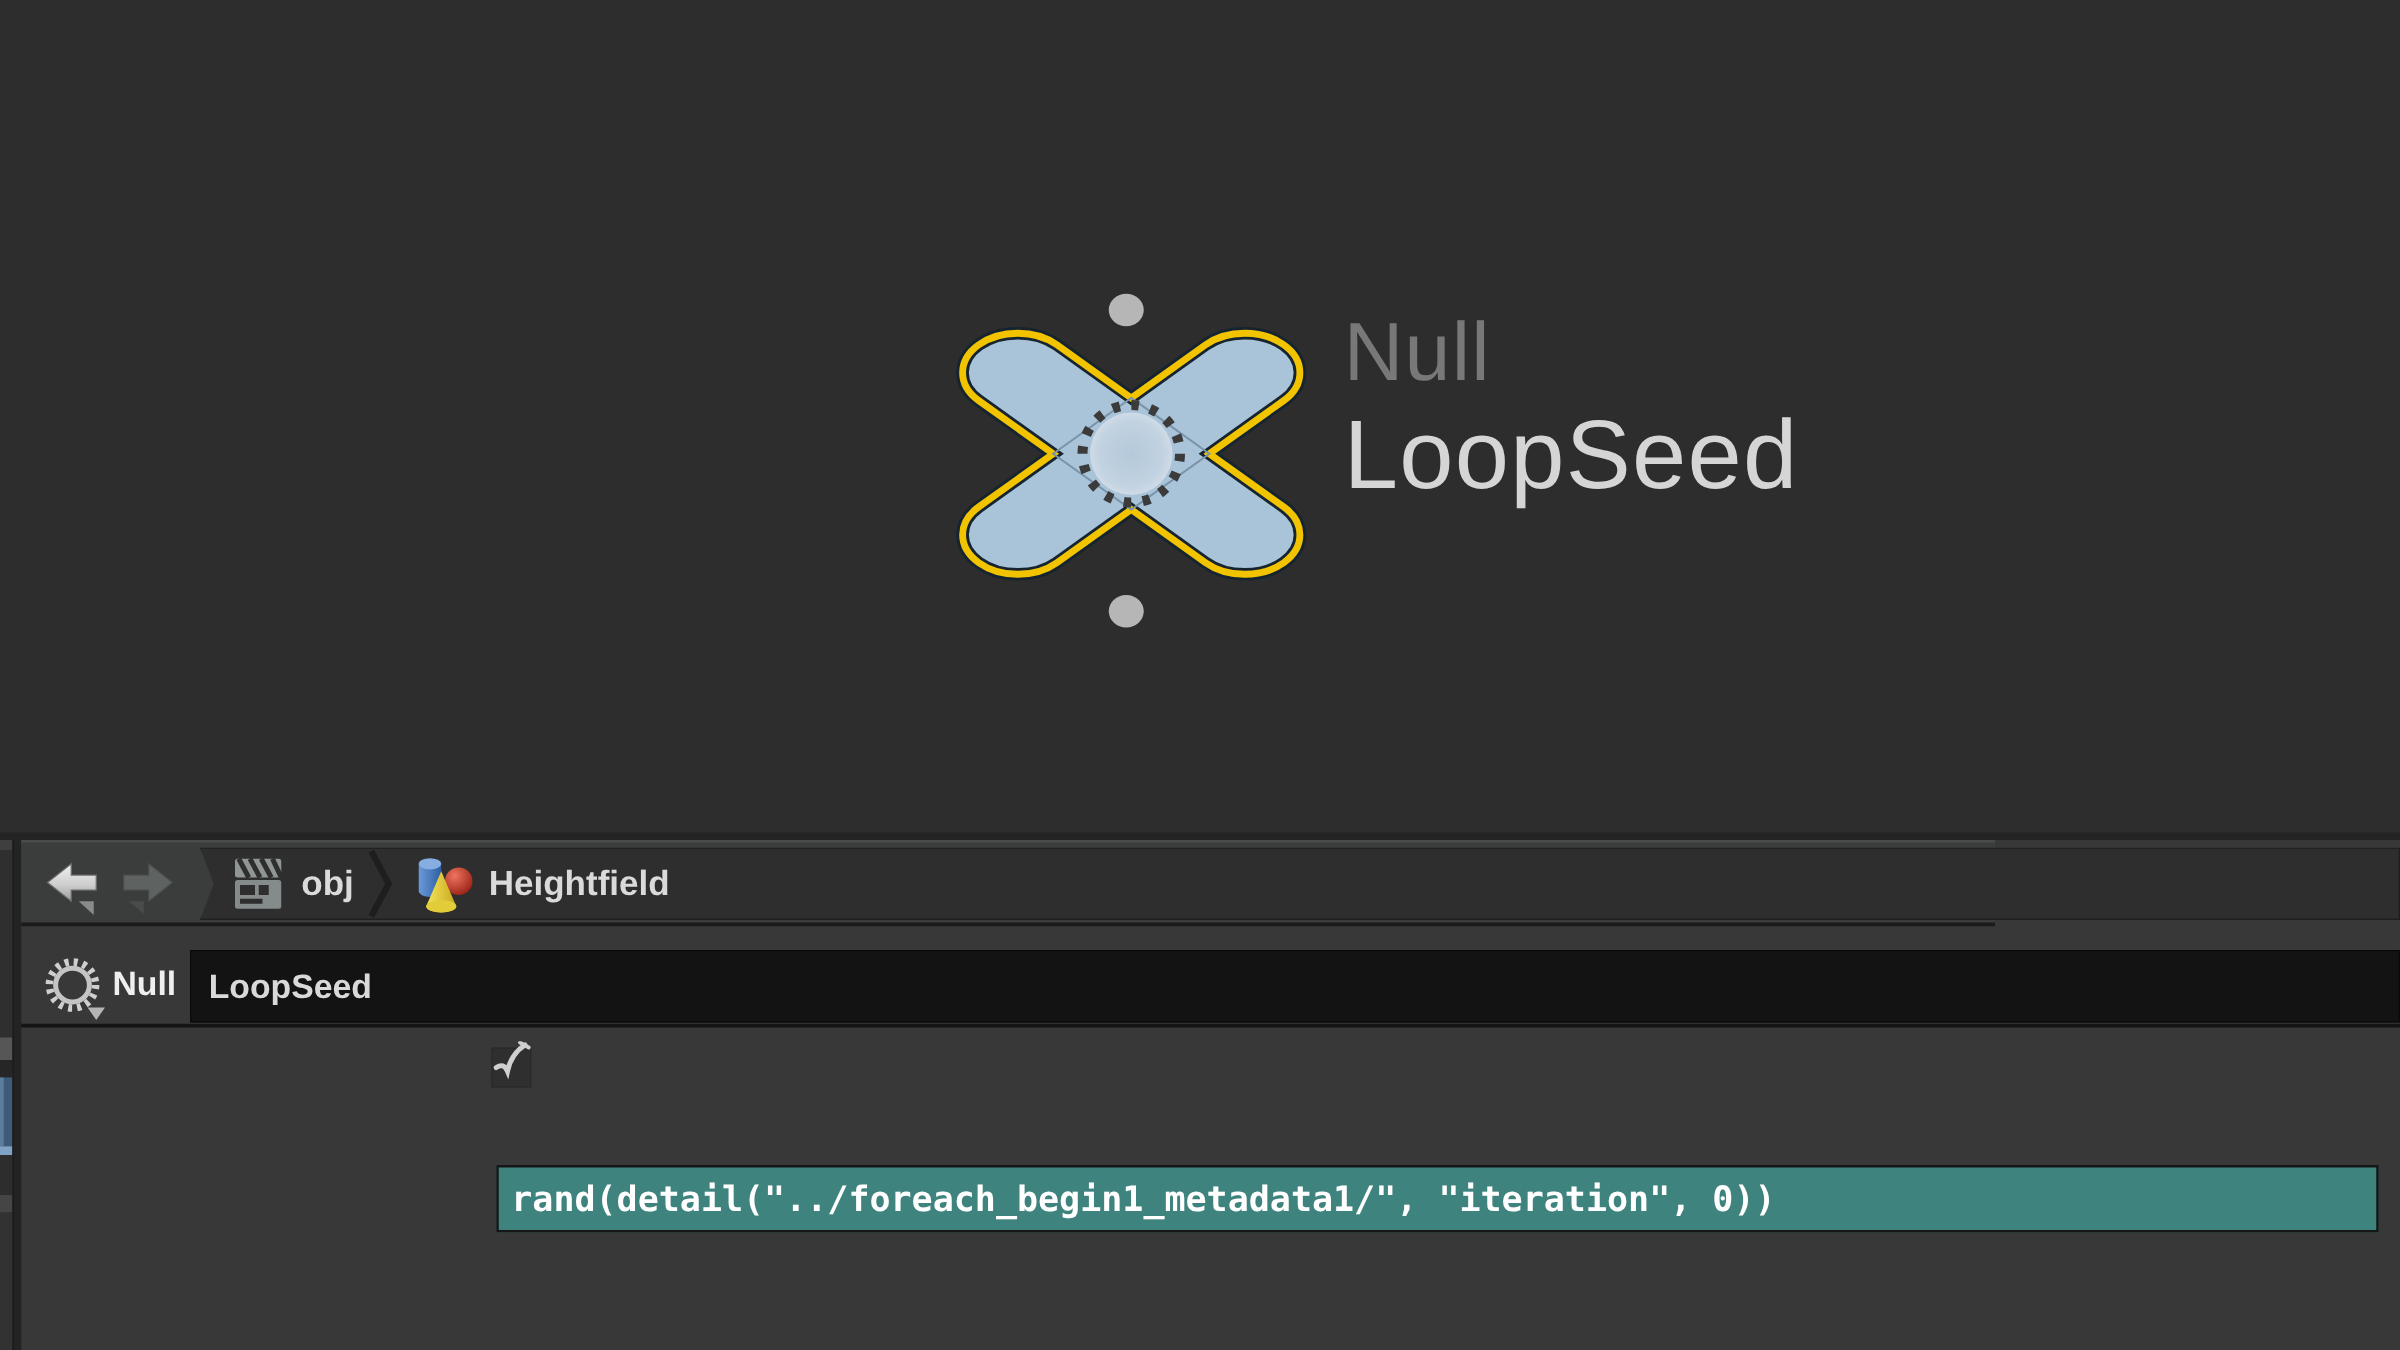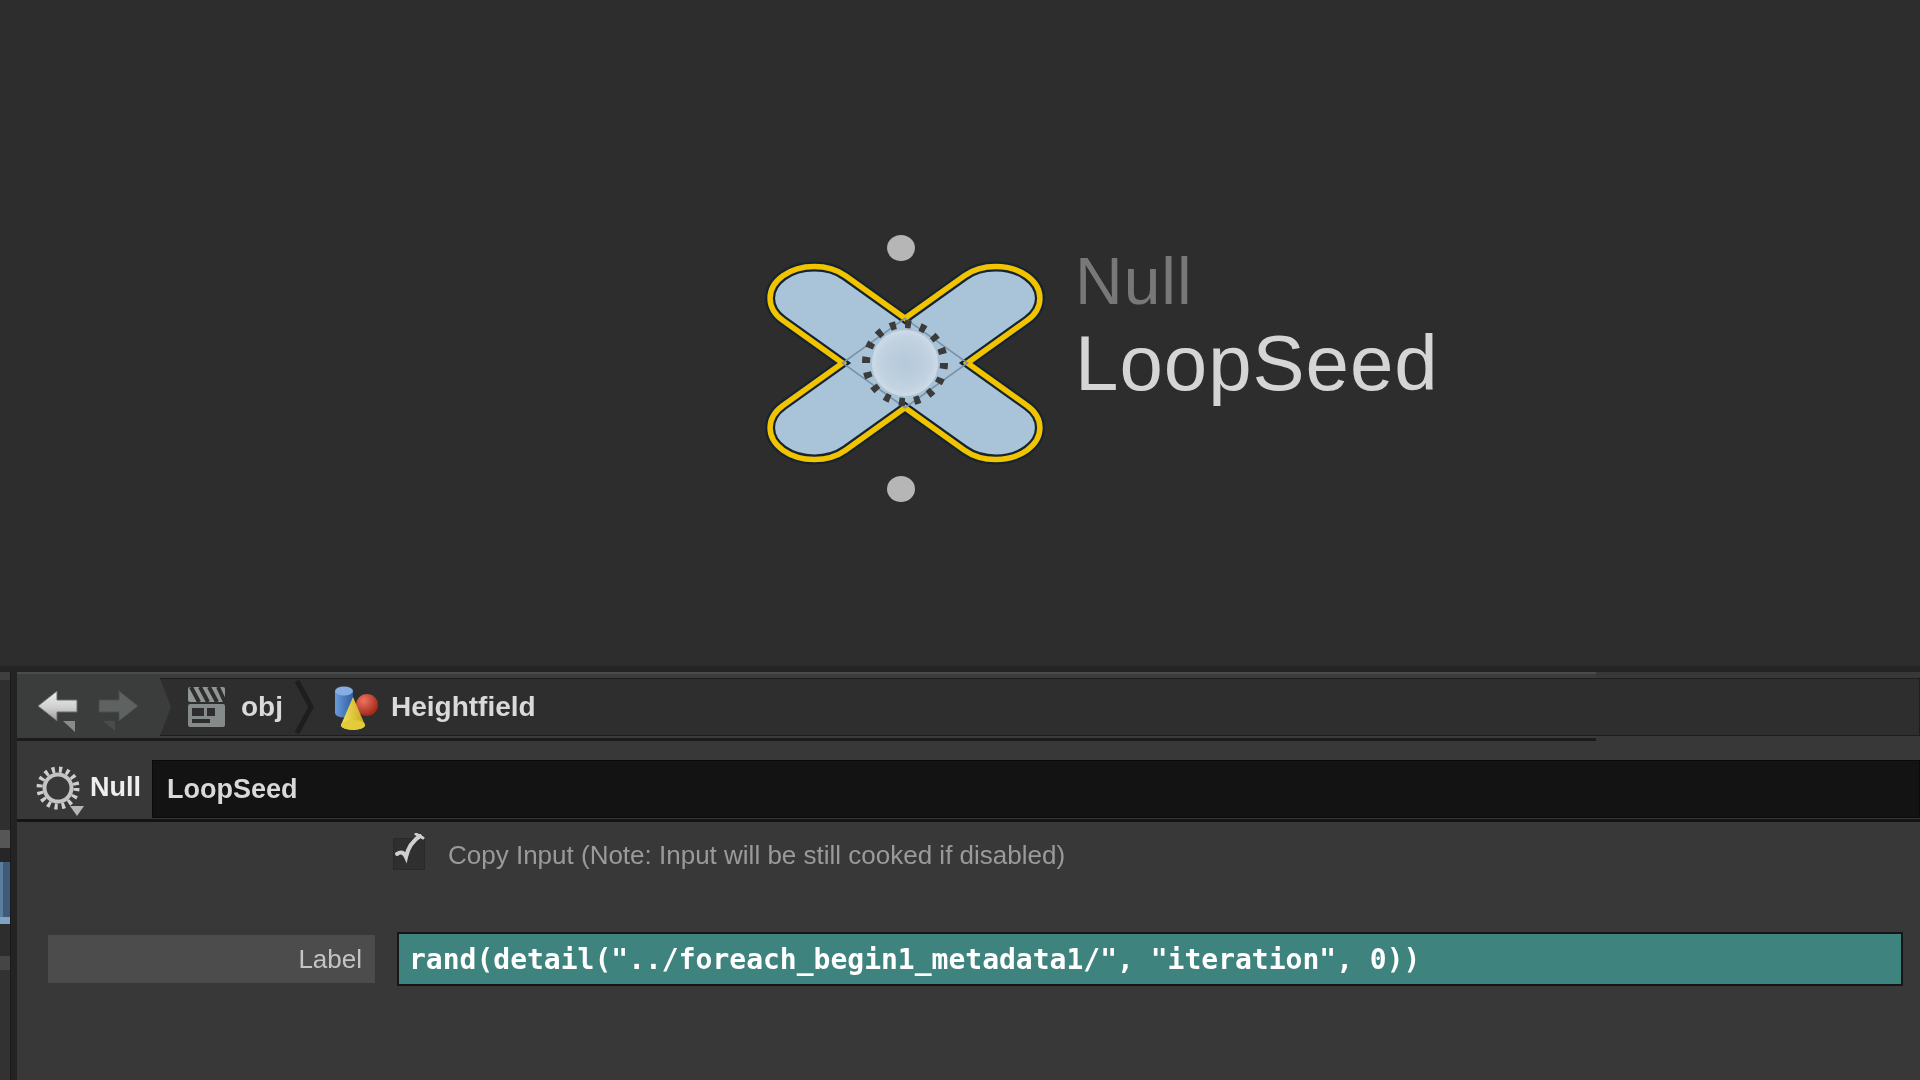--- a/index.html
+++ b/index.html
@@ -214,21 +214,19 @@
     </div>
     <div id="headersep"></div>
 
     <div class="checkrow" style="top:166px;">
       <button class="checkbox cb-on">
         <svg width="34" height="36" viewBox="0 0 34 36" style="margin:-6px 0 0 -2px">
           <path d="M5 21 Q 11 17 14 24 Q 17 10 28 3" fill="none" stroke="#cfcfcf" stroke-width="4" stroke-linecap="round"></path>
           <path d="M24 1 L31 5" stroke="#cfcfcf" stroke-width="3" stroke-linecap="round"></path>
         </svg>
       </button>
-      <div class="checklabel">Copy Input (Note: Input will be still cooked if disabled)</div>
-    </div>
-
-
-    <div id="labelbox">Label</div>
+    </div>
+
+
     <input id="exprfield" type="text" spellcheck="false" value="rand(detail(&quot;../foreach_begin1_metadata1/&quot;, &quot;iteration&quot;, 0))" style="">
 
   </div>
 </div>
 
 </body></html>

